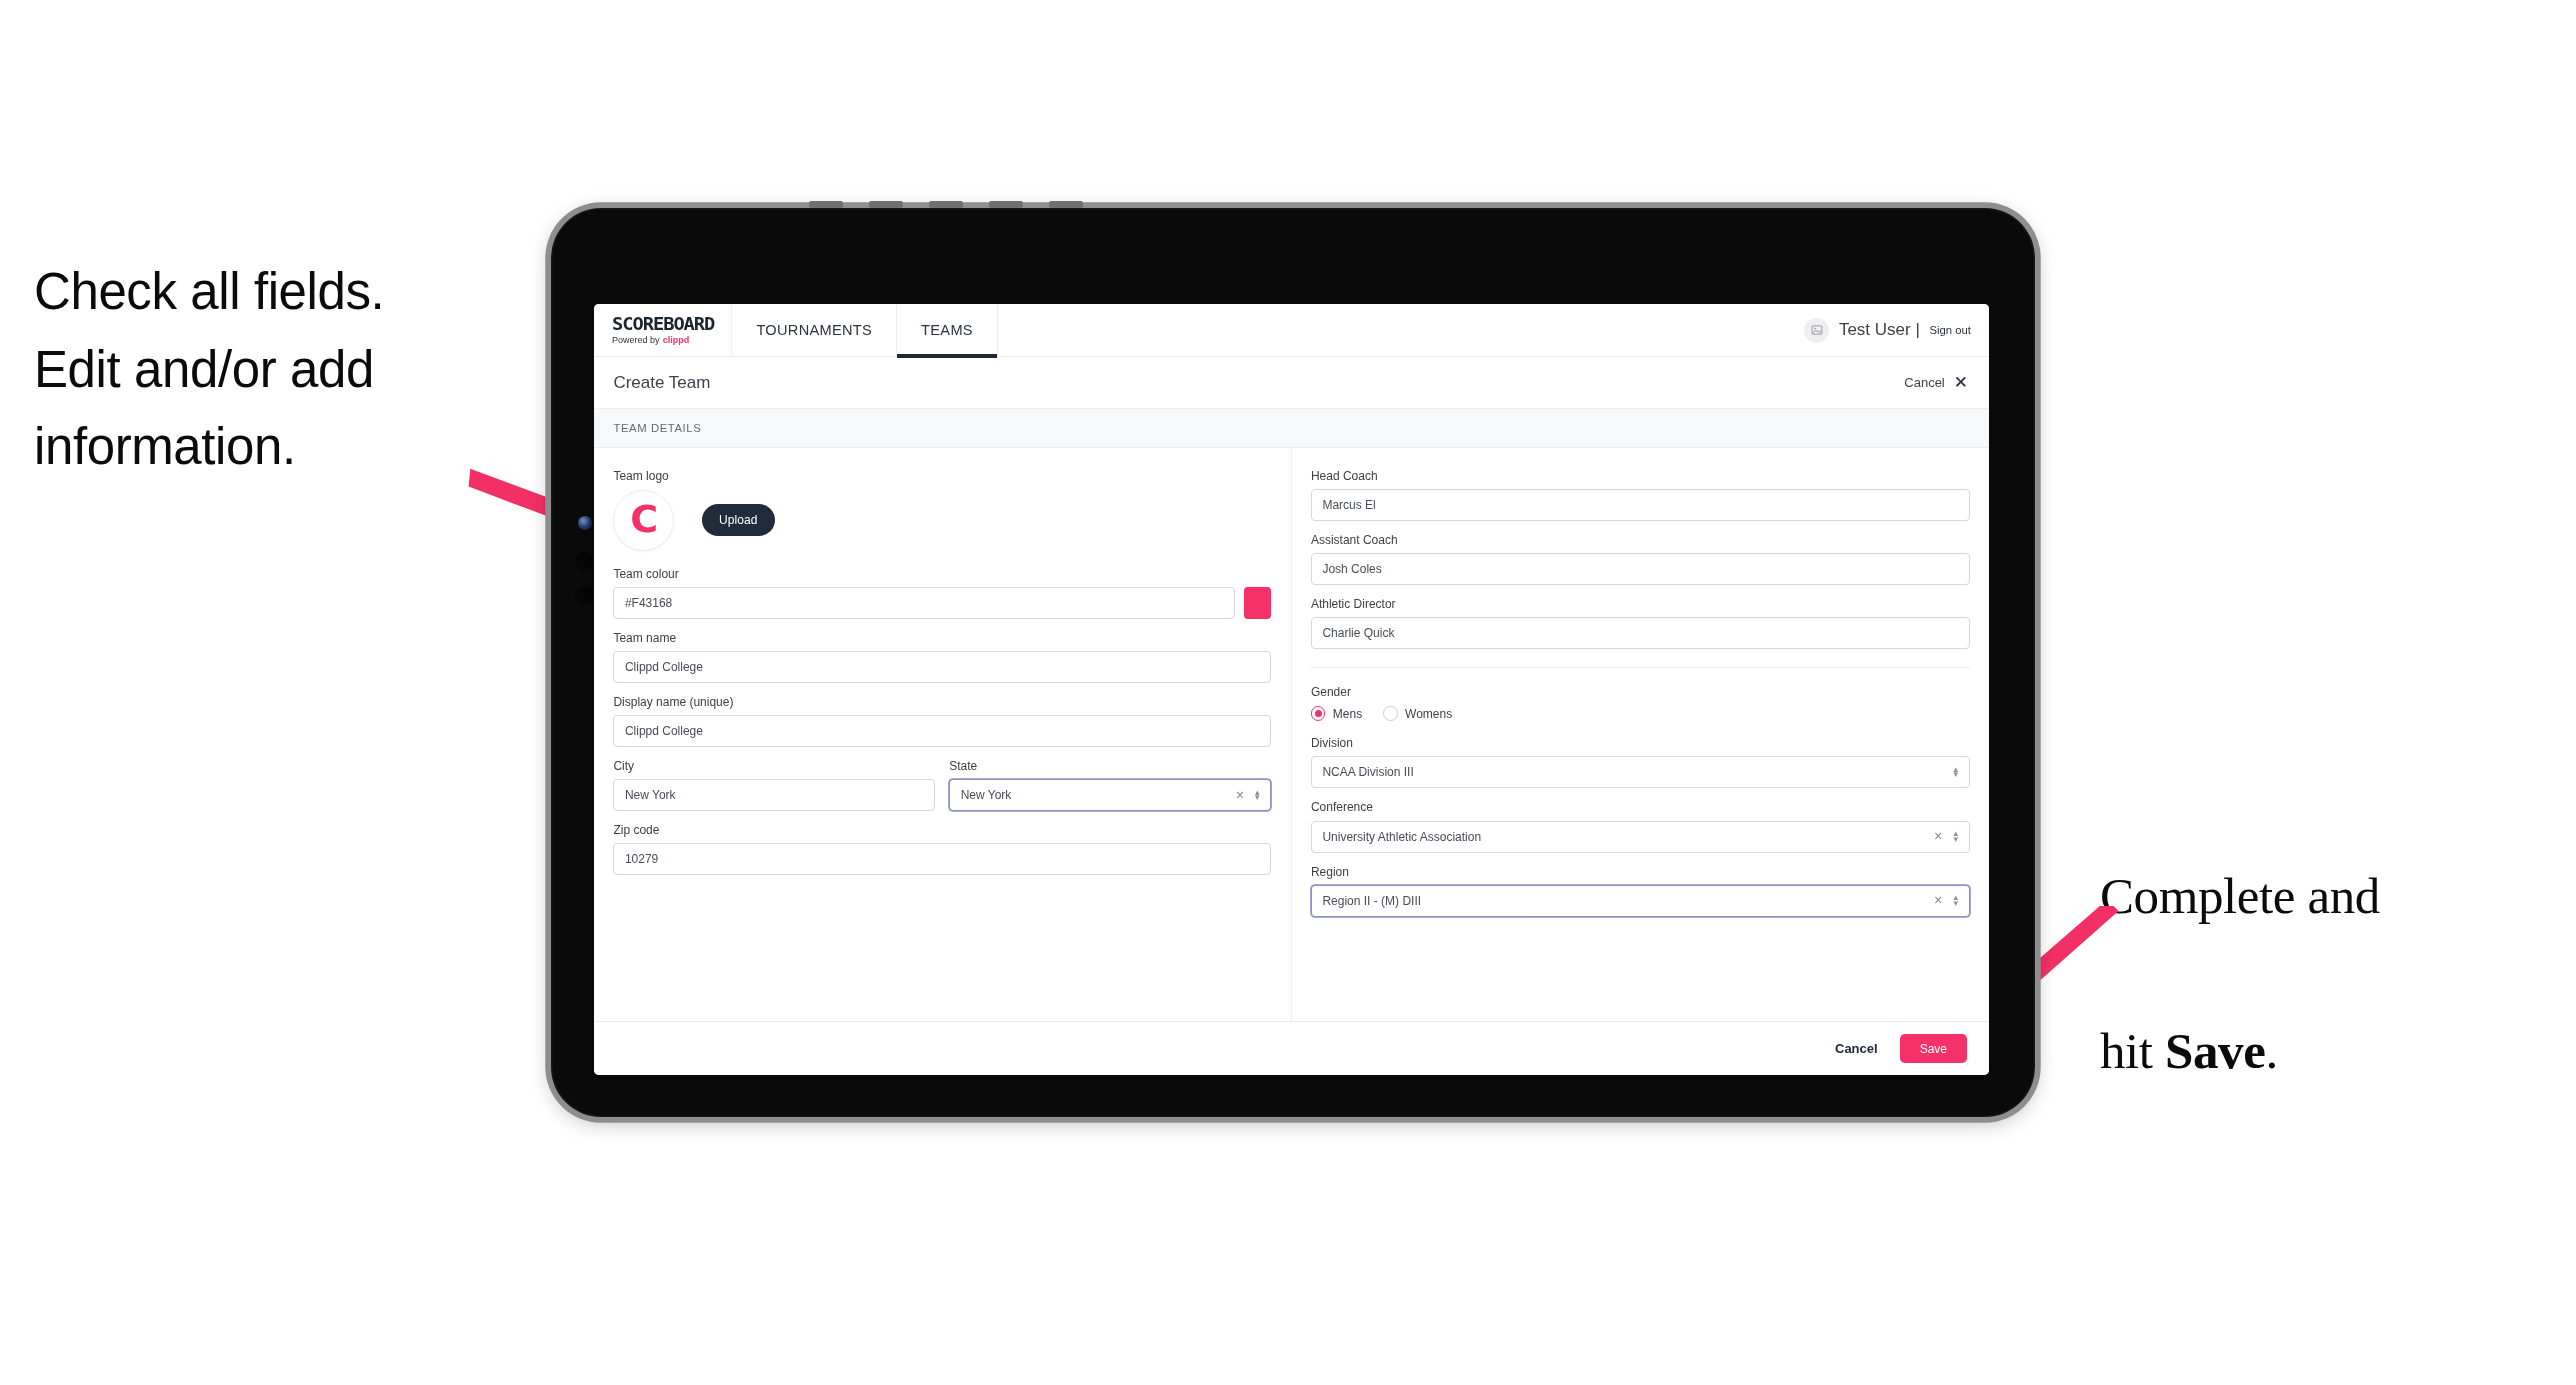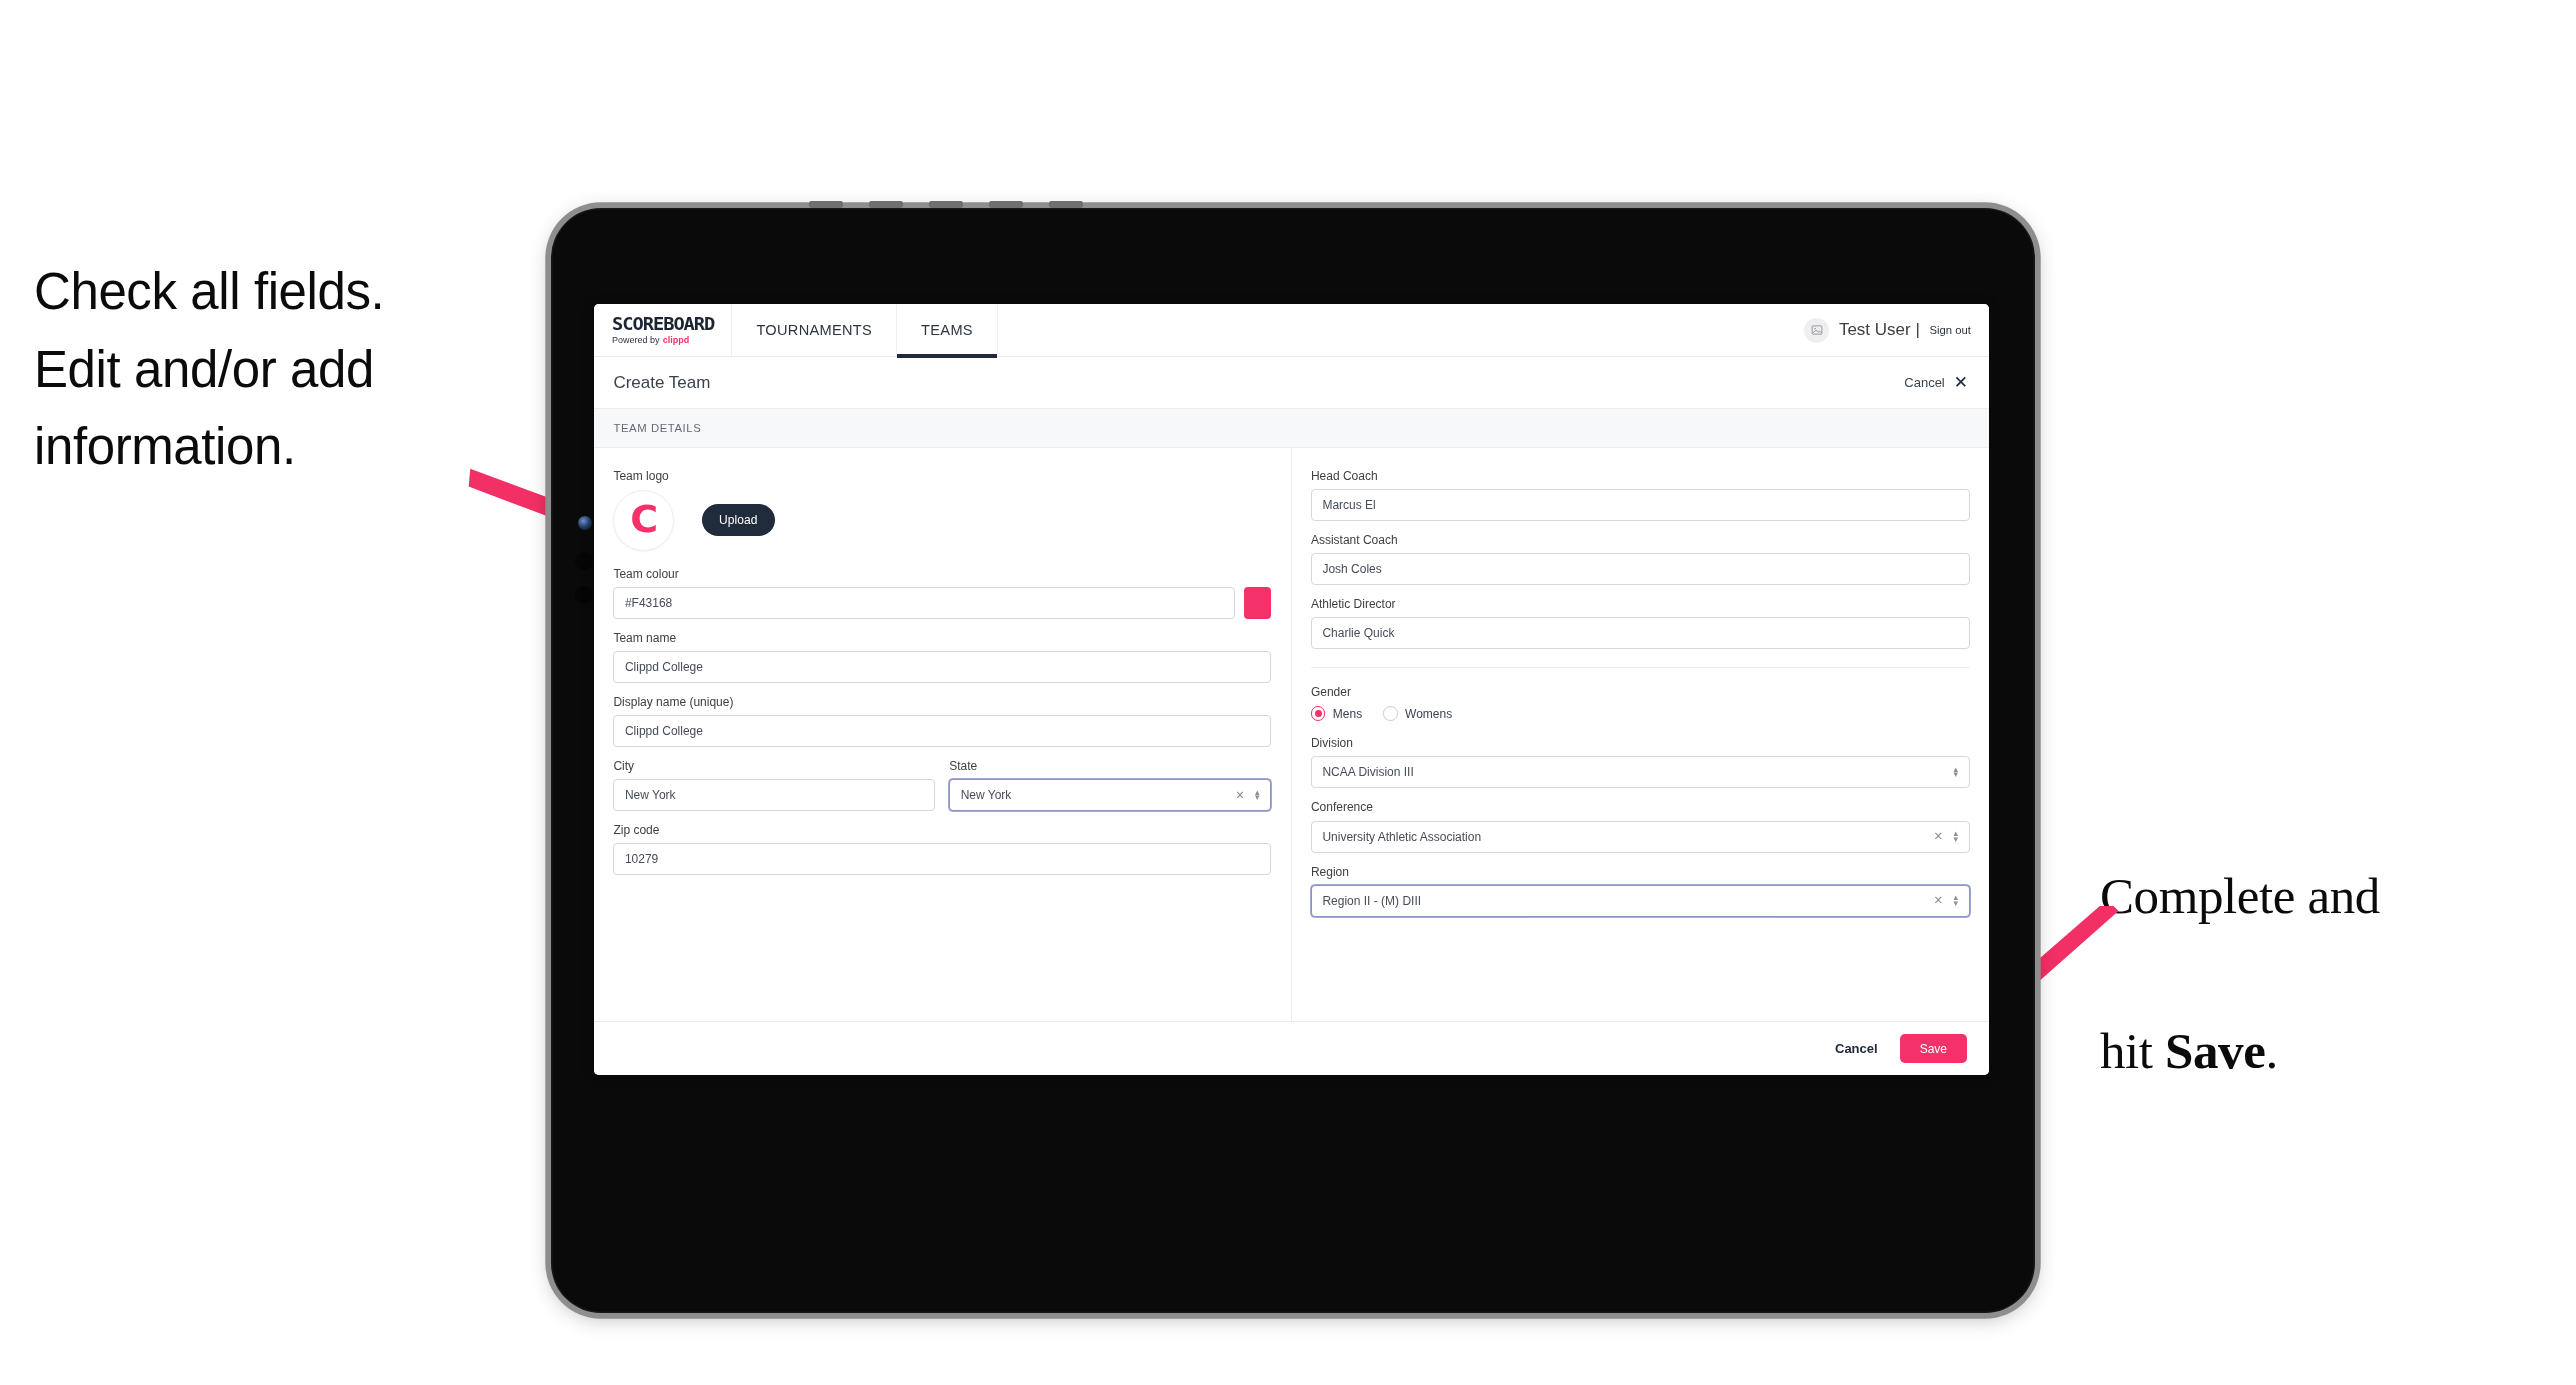--- a/index.html
+++ b/index.html
@@ -23,21 +23,21 @@
   #annot-left{ left:34px; top:253px; width:486px; }
   #annot-right{ left:2100px; top:780px; width:454px;font-family:Liberation Serif, serif; }
   .annot b{font-weight:700;}
 
   .arrow{position:absolute;}
 
   
   #device{
     position:absolute;
     left:551px; top:208px;
-    width:1484px; height:1105px;
+    width:1484px; height:909px;
     background:#0a0a0a;
     border-radius:50px;
     box-shadow:0 0 0 5.7px #8e8e8e, 0 4.9px 21px rgba(0,0,0,.28);
   }
   #device::after{ 
     content:"";position:absolute;inset:0;border-radius:50px;
     box-shadow:inset 0 0 0 1.6px rgba(255,255,255,.05);
     pointer-events:none;
   }
   

